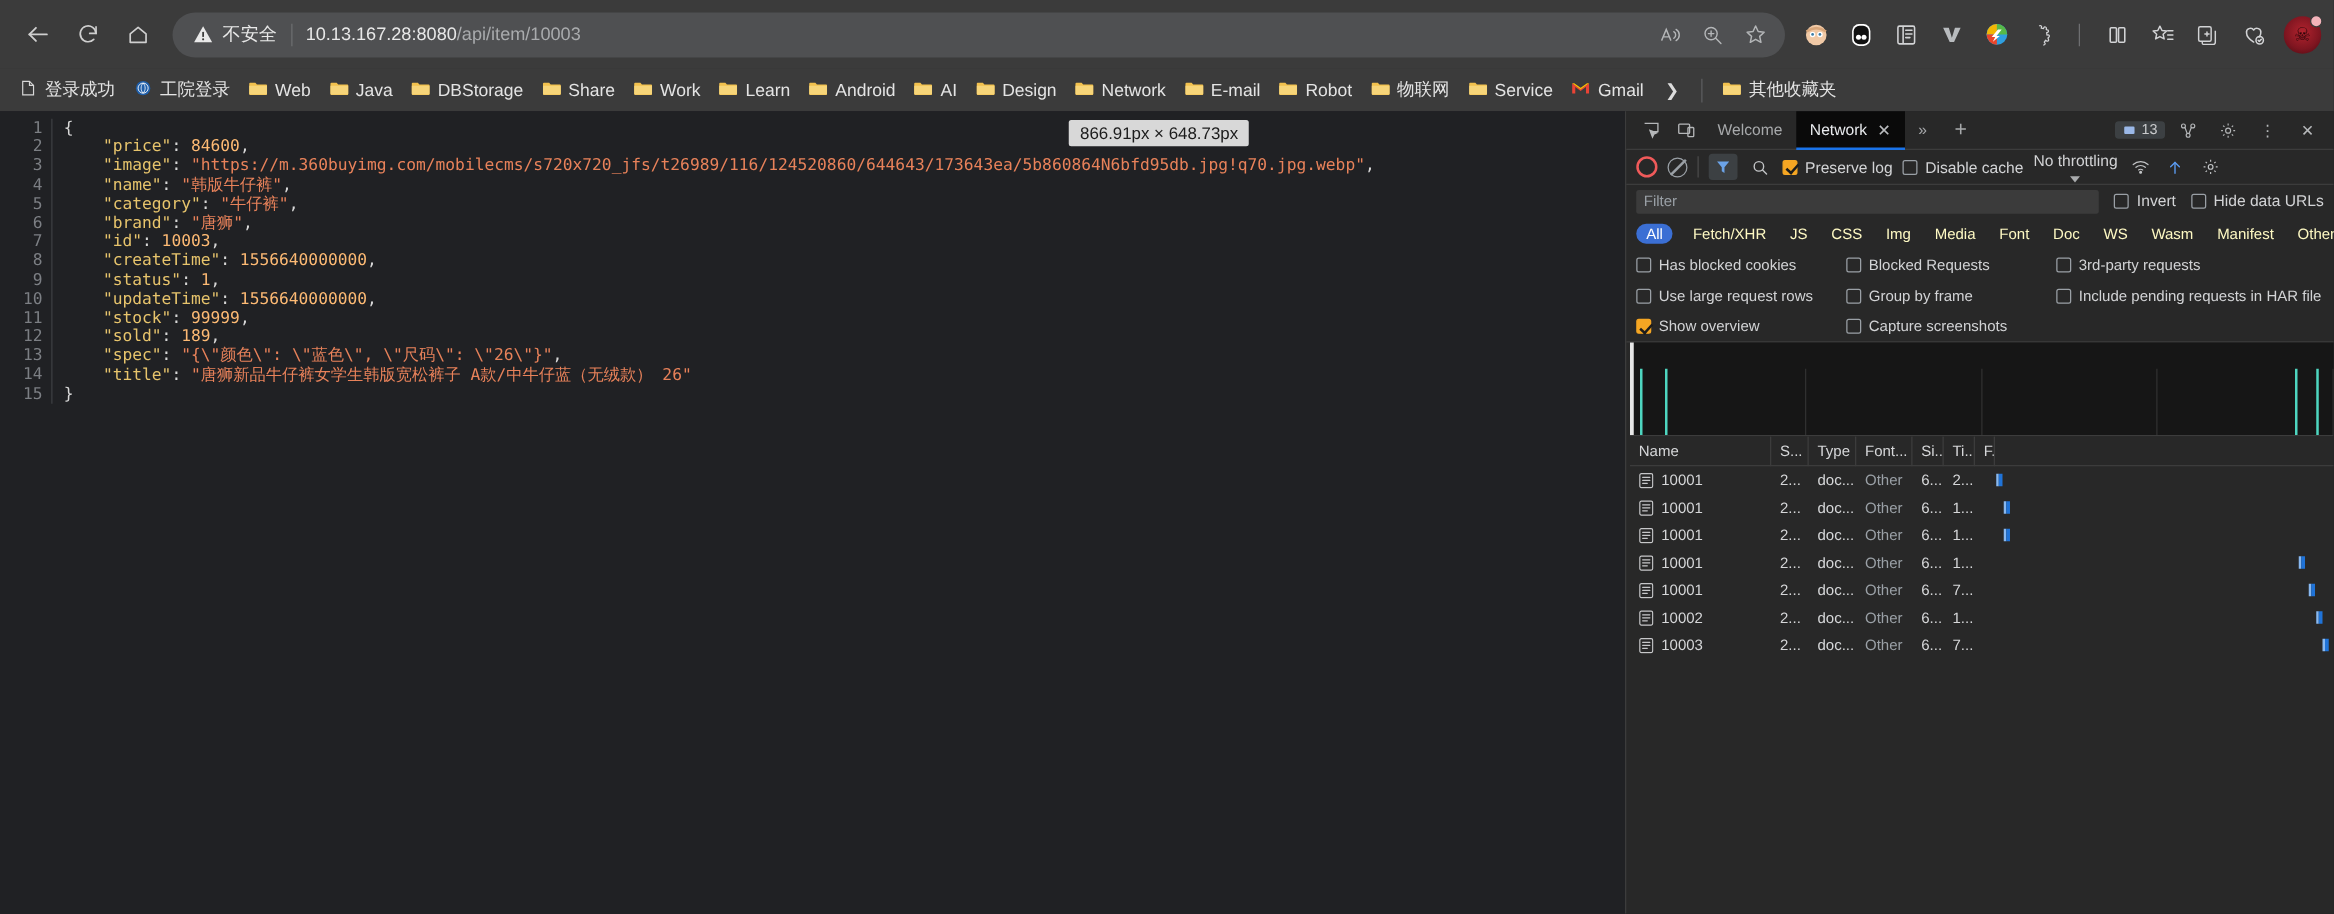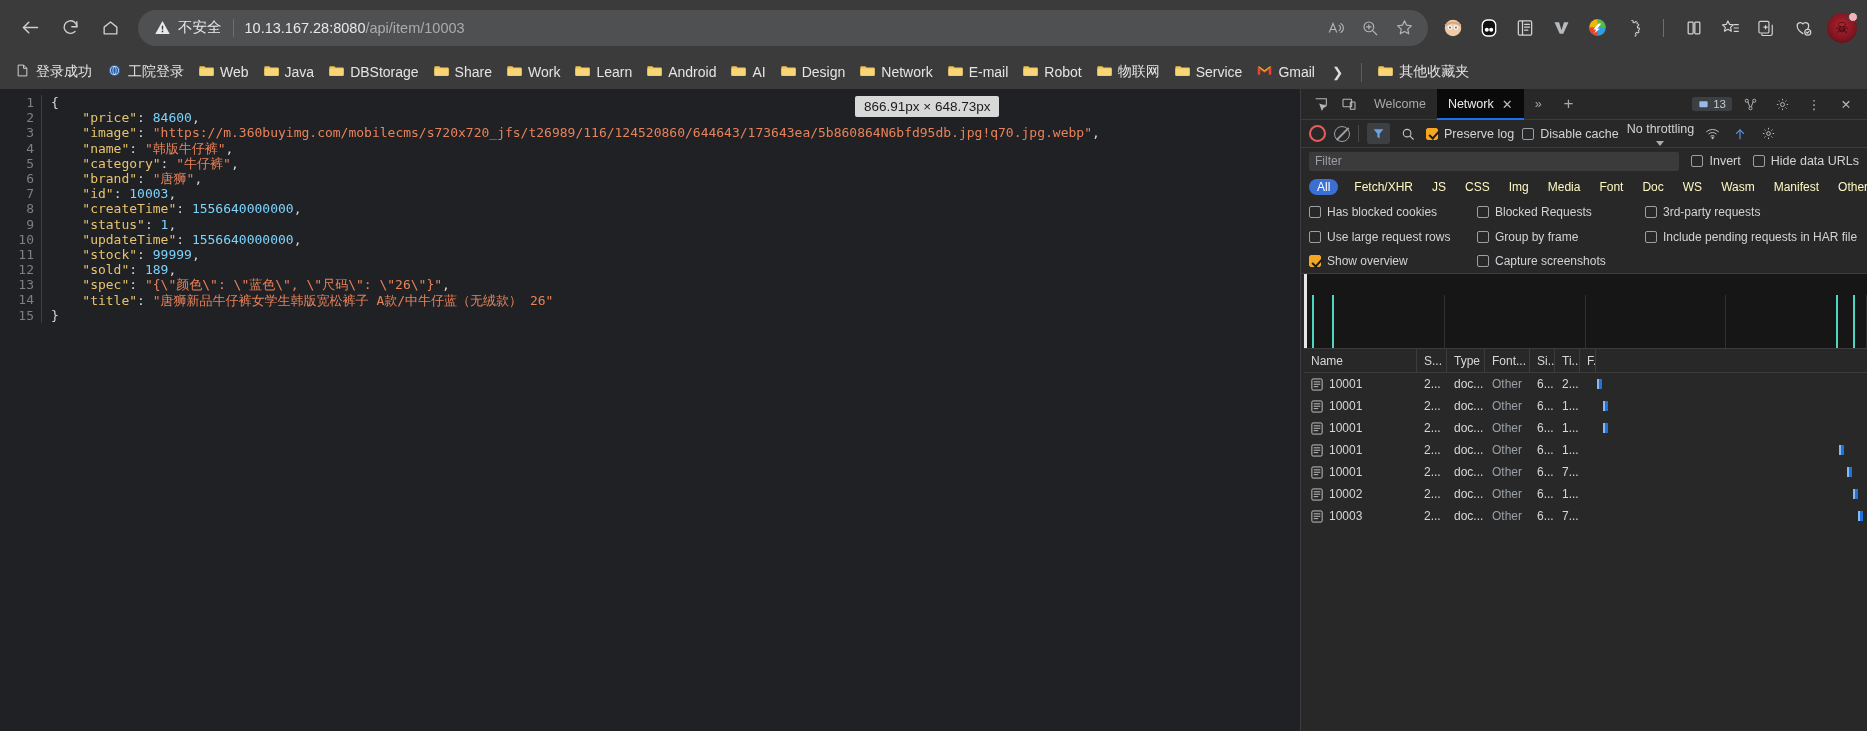--- a/index.html
+++ b/index.html
@@ -49,21 +49,21 @@
   
   .page { flex:1 1 auto; background:#202124; position:relative; overflow:hidden; min-width:0; }
   .json-wrap { display:flex; font-family:"DejaVu Sans Mono","Liberation Mono",monospace; font-size:13px; line-height:15.2px;
                padding-top:6px; }
   .gutter { width:42px; flex:0 0 42px; text-align:right; padding-right:7px; color:#7c7f84;
             border-right:1px solid #3c3f42; user-select:none; }
   .gutter div { height:15.2px; }
   .code { padding-left:9px; white-space:pre-wrap; word-break:break-all; color:#d8d8d8; flex:1 1 auto; }
   .k { color:#e7c46c; }
   .s { color:#e8825a; }
-  .n { color:#7dd3fc; }
+  .n { color:#fdba74; }
   .p { color:#d8d8d8; }
 
   
   .size-tip { position:absolute; background:#d8d8d8; color:#1b1b1b; font-size:13.5px;
               padding:3px 9px; border-radius:2px; white-space:nowrap; font-family:"Liberation Sans",sans-serif; }
 
   
   .devtools { width:567px; flex:0 0 567px; background:#282828; display:flex; flex-direction:column;
               border-left:1px solid #3c3c3c; color:#cfd0d1; font-size:12.5px; min-height:0; }
 

